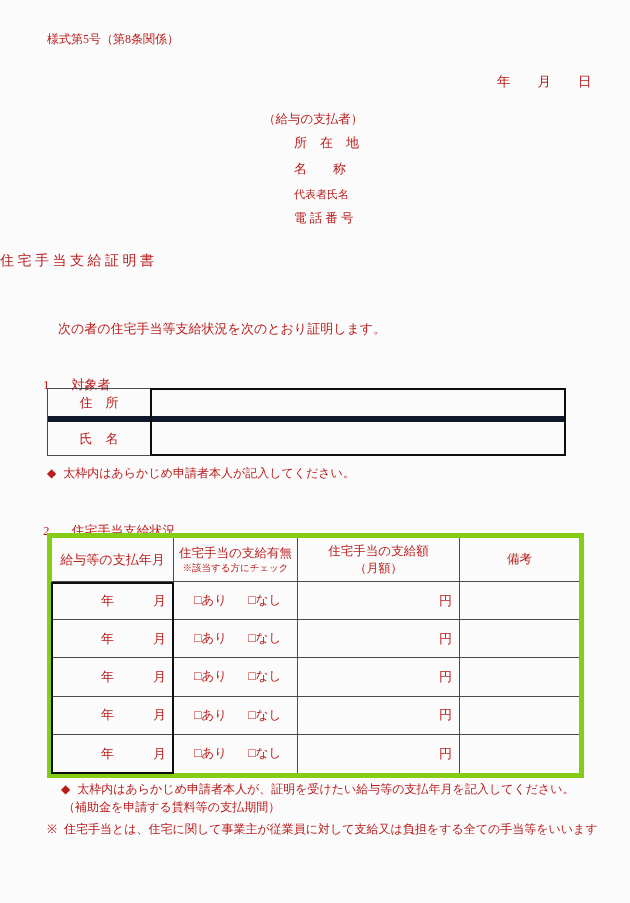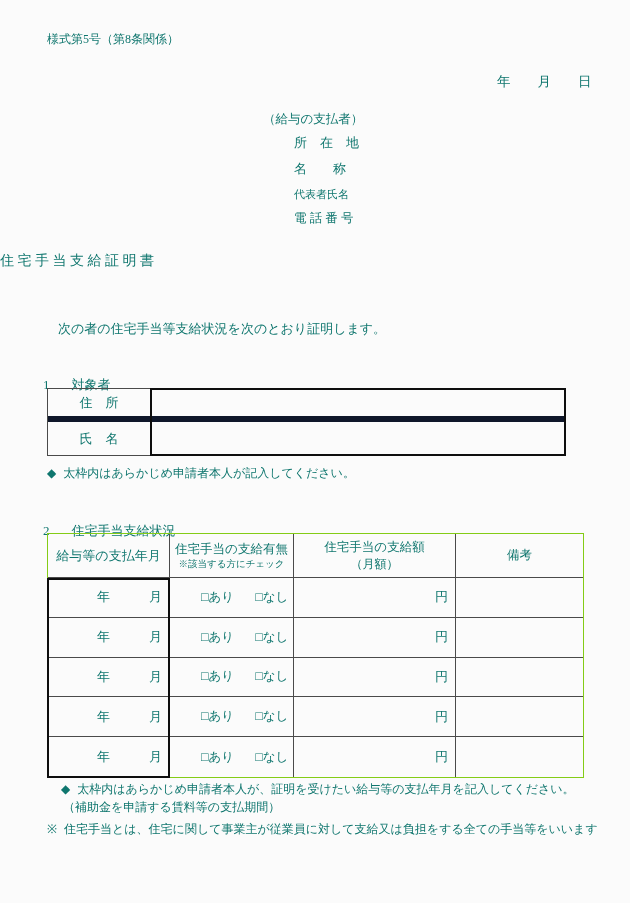--- a/index.html
+++ b/index.html
@@ -1,19 +1,19 @@
 <!DOCTYPE html>
 <html><head>
 <meta charset="utf-8">
 <style>
   html,body{margin:0;padding:0;}
   body{background:#fafafa;}
   .page{
     position:relative;width:630px;height:903px;background:#fbfbfb;
-    font-family:"Liberation Serif","DejaVu Serif",serif;color:#0f766e;
+    font-family:"Liberation Serif","DejaVu Serif",serif;color:#b91c1c;
     overflow:hidden;
   }
   .abs{position:absolute;}
   .pre{white-space:pre;}
 
   .form-no{left:47px;top:31px;font-size:12px;}
   .date-line{left:497px;top:73px;display:flex;gap:27px;font-size:13.5px;}
 
   .payer-heading{left:263px;top:111px;font-size:12.5px;}
   .payer-label{left:294px;font-size:13px;}
@@ -47,35 +47,35 @@
   .note .bullet{display:inline-block;}
   .note .txt{margin-left:7px;}
   .note1{left:47px;top:465px;}
   .note2{left:61px;top:781px;}
   .note2-sub{left:63px;top:799px;font-size:12px;}
   .note3{left:47px;top:820px;}
 
   
   .table2{
     left:47px;top:533px;width:537px;height:245px;box-sizing:border-box;
-    border:1px solid #84cc16;
+    border:5px solid #84cc16;
     display:grid;grid-template-columns:122px 124px 162px 1fr;
     grid-template-rows:44px repeat(5,1fr);
   }
   .t2-cell{box-sizing:border-box;border-right:1px solid #4a4a4a;border-bottom:1px solid #4a4a4a;}
   .t2-cell.lastcol{border-right:none;}
   .t2-cell.lastrow{border-bottom:none;}
   .t2-h{display:flex;flex-direction:column;align-items:center;justify-content:center;line-height:1.35;}
   .t2-h .main{font-size:12.5px;}
   .t2-h .sub{font-size:9.5px;}
   .t2-h .sub2{font-size:12px;}
   .t2-h1{font-size:13px;display:flex;align-items:center;justify-content:center;}
   .t2-c1{display:flex;align-items:center;justify-content:space-between;
     padding:0 7px 0 49px;font-size:13px;}
-  .t2-c2{display:flex;align-items:center;gap:21px;padding-left:31px;font-size:12.5px;}
+  .t2-c2{display:flex;align-items:center;gap:21px;padding-left:20px;font-size:12.5px;}
   .t2-c3{display:flex;align-items:center;justify-content:flex-end;padding-right:7px;font-size:13px;}
   .t2-thick{position:absolute;left:-1px;top:44px;width:123px;bottom:-1px;
     border:2.5px solid #0e0e0e;box-sizing:border-box;pointer-events:none;}
   .opt{cursor:default;}
 </style>
 </head>
 <body>
 
 <div class="page">
 

